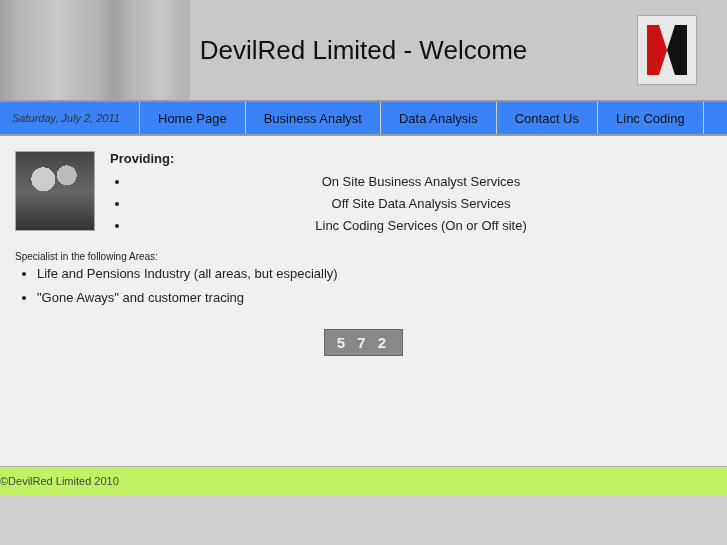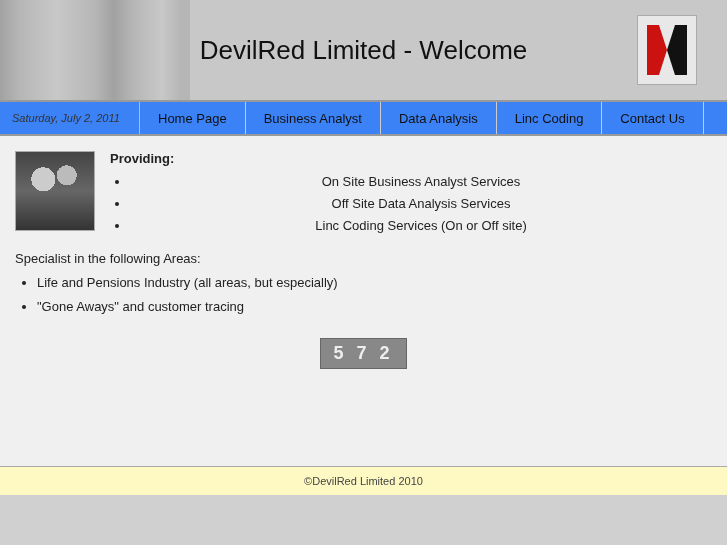--- a/index.html
+++ b/index.html
@@ -157,23 +157,22 @@
     }
     .bullet-list li {
       font-size: 13px;
       text-align: center;
     }
     .specialist-section {
       margin-top: 14px;
       padding-left: 0;
     }
     .specialist-label {
-      font-size: 13px;
+      font-size: 10px;
       font-weight: normal;
-      margin-bottom: 5px;
     }
     .specialist-list {
       list-style: disc;
       padding-left: 22px;
       line-height: 1.8;
       font-size: 13px;
     }
     .sub-list {
       list-style: circle;
       padding-left: 22px;
@@ -184,33 +183,33 @@
     
     .counter-area {
       display: flex;
       justify-content: center;
       margin-top: 20px;
       margin-bottom: 10px;
     }
     .counter-box {
       background: #888;
       color: #eee;
-      font-size: 18px;
+      font-size: 15px;
       font-weight: bold;
       letter-spacing: 4px;
       padding: 4px 12px;
       border: 1px solid #666;
     }
 
     
     .footer {
-      background: #fef9c3;
+      background: #bef264;
       border-top: 1px solid #aaa;
-      text-align: center;
-      padding: 8px 14px;
+      text-align: left;
+      padding: 8px 0;
       font-size: 11px;
       color: #444;
     }
   </style>
 </head>
 <body>
 
 <div class="page-wrapper">
 
   <div class="header">
@@ -230,24 +229,24 @@
       <a class="nav-item">
         <span>Home Page</span>
       </a>
       <a class="nav-item">
         <span>Business Analyst</span>
       </a>
       <a class="nav-item">
         <span>Data Analysis</span>
       </a>
       <a class="nav-item">
+        <span>Contact Us</span>
+      </a>
+      <a class="nav-item">
         <span>Linc Coding</span>
-      </a>
-      <a class="nav-item">
-        <span>Contact Us</span>
       </a>
     </div>
   </div>
 
   <div class="main-content">
     <div class="content-area">
       <div class="content-image"></div>
       <div class="content-text">
         <div class="providing-label">Providing:</div>
         <ul class="bullet-list">

